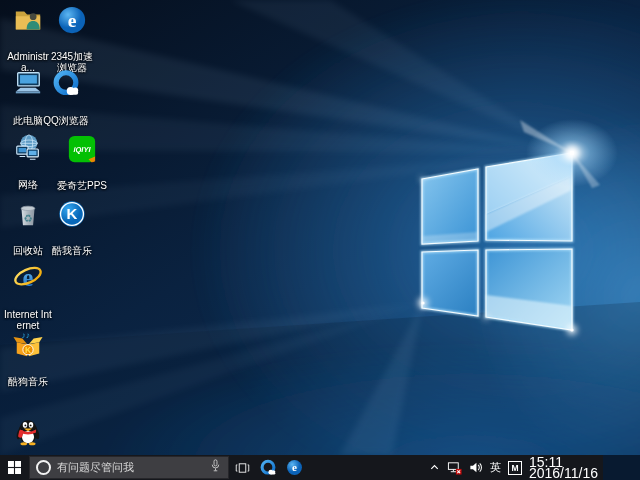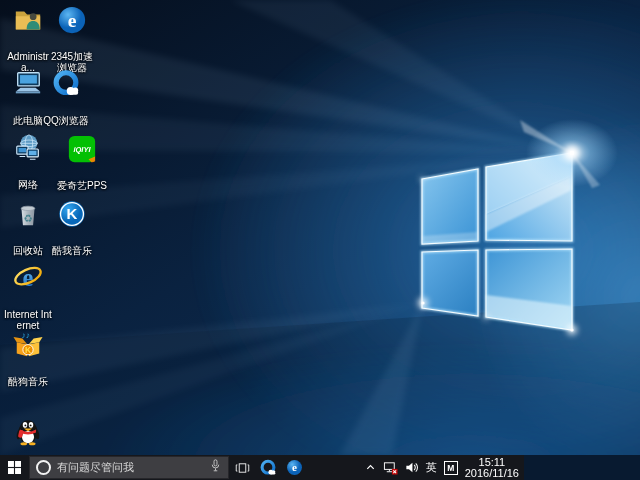--- a/index.html
+++ b/index.html
@@ -7,35 +7,35 @@
           font-family:"Liberation Sans",sans-serif;background:#081a30;}
   
   .wall{position:absolute;left:0;top:0;width:640px;height:455px;display:block;}
   
   .dicon{position:absolute;width:52px;text-align:center;cursor:pointer;}
   .glyph{width:30px;height:30px;margin:0 auto;}
   .glyph svg{display:block;width:30px;height:30px;}
   .dlabel{font-size:10px;line-height:11px;color:#fff;margin-top:16px;word-break:break-all;
           text-shadow:0 1px 2px rgba(0,0,0,.95),0 0 3px rgba(0,0,0,.8);}
   
-  .taskbar{position:absolute;left:0;bottom:0;width:524px;height:25px;background:#15171c;
+  .taskbar{position:absolute;left:0;bottom:0;width:603px;height:25px;background:#15171c;
            display:flex;align-items:center;z-index:5;}
   .tb-start{width:29px;height:25px;display:flex;align-items:center;justify-content:center;cursor:pointer;}
   .tb-search{width:200px;height:23px;background:#3e3e42;border:1px solid #26262a;box-sizing:border-box;
              display:flex;align-items:center;gap:6px;padding:0 6px;cursor:text;}
   .cortana{width:11px;height:11px;border:2px solid #f2f2f2;border-radius:50%;flex:none;}
   .tb-search-text{flex:1;color:#dcdcdc;font-size:11px;white-space:nowrap;overflow:hidden;}
   .tb-btn,.tb-app{width:26px;height:25px;display:flex;align-items:center;justify-content:center;cursor:pointer;}
   .tb-spacer{flex:1;}
   .tray{display:flex;align-items:center;gap:7px;padding-right:5px;color:#fff;}
   .tray-ico{display:flex;align-items:center;justify-content:center;cursor:pointer;}
   .lang{font-size:11px;cursor:pointer;}
   .ime{width:12px;height:12px;border:1.5px solid #fff;font-size:8.5px;font-weight:bold;color:#fff;
        display:flex;align-items:center;justify-content:center;cursor:pointer;}
-  .clock{font-size:11px;line-height:10.5px;text-align:center;cursor:pointer;}
+  .clock{font-size:14px;line-height:10.5px;cursor:pointer;}
 </style>
 </head>
 <body>
 
 <div class="screen">
 
   <svg class="wall" viewBox="0 0 640 455">
     <defs>
       <linearGradient id="bgG" x1="0" y1="0" x2="0.85" y2="1">
         <stop offset="0" stop-color="#050e1c"></stop>

